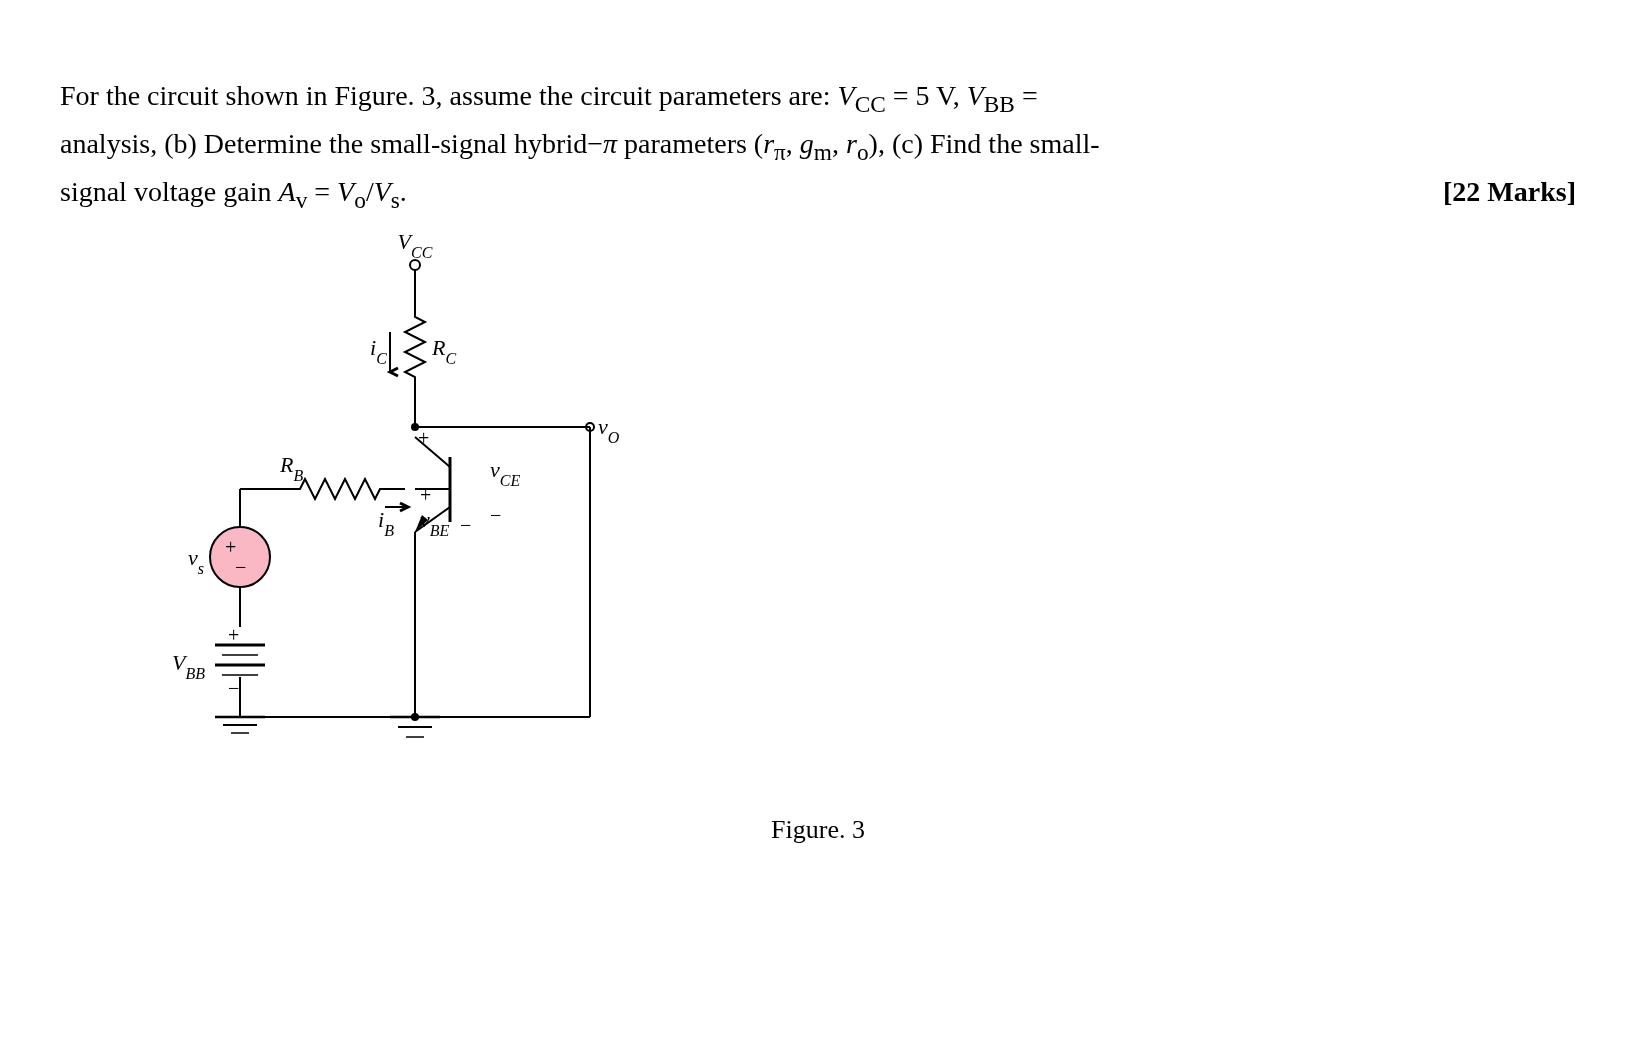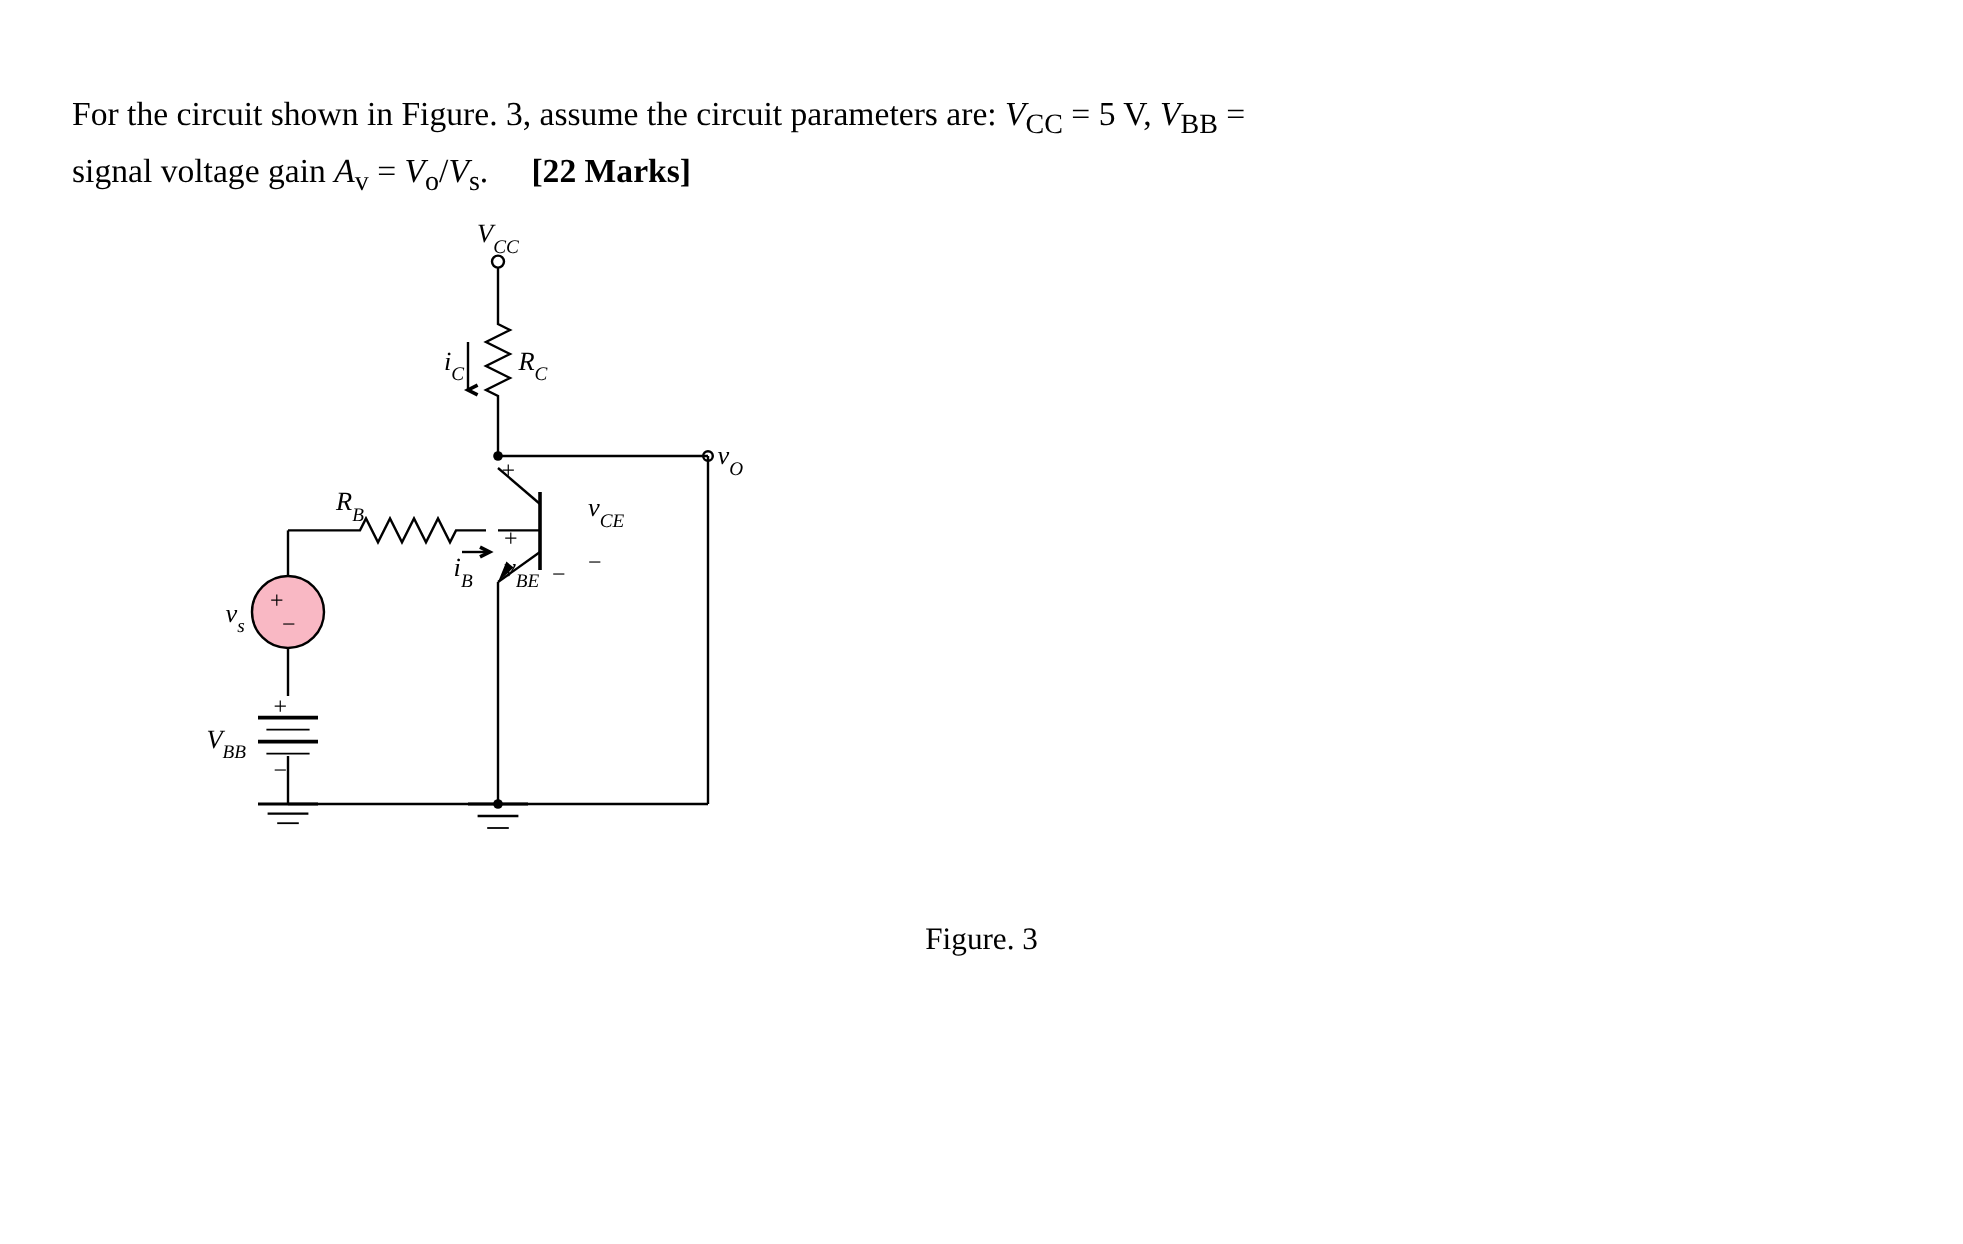--- a/index.html
+++ b/index.html
@@ -40,21 +40,24 @@
     }
   </style>
 </head>
 <body>
 
 <div class="page">
   <div class="problem-text">
     <p>
       For the circuit shown in Figure. 3, assume the circuit parameters are: <i>V</i><sub>CC</sub> = 5 V, <i>V</i><sub>BB</sub> =
     </p>
-    <p style="display:flex; align-items:flex-start;gap:36px;">
+    <p style="display:flex; justify-content:space-between; align-items:flex-start;">
+      <span>analysis, (b) Determine the small-signal hybrid−<i>π</i> parameters (<i>r</i><sub>π</sub>, <i>g</i><sub>m</sub>,  <i>r</i><sub>o</sub>), (c) Find the small-</span>
+    </p>
+    <p style="display:flex; justify-content:space-between; align-items:flex-start;gap:36px;">
       <span>signal voltage gain <i>A</i><sub>v</sub> = <i>V</i><sub>o</sub>/<i>V</i><sub>s</sub>.</span>
       <span class="marks">[22 Marks]</span>
     </p>
   </div>
 
   <div class="circuit-container">
     <svg class="circuit-svg" width="700" height="580" viewBox="0 0 700 580">
 
       <text x="355" y="22" text-anchor="middle" font-size="22" font-style="italic" font-family="Times New Roman">V<tspan baseline-shift="sub" font-size="16">CC</tspan></text>
 

